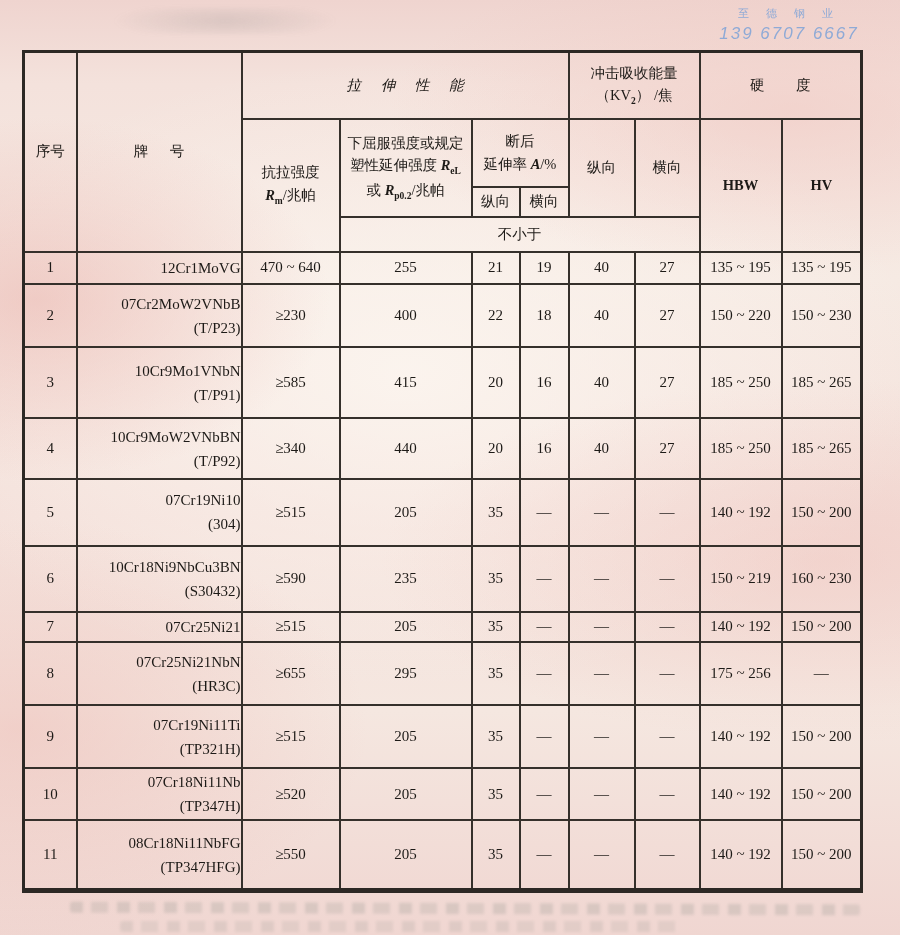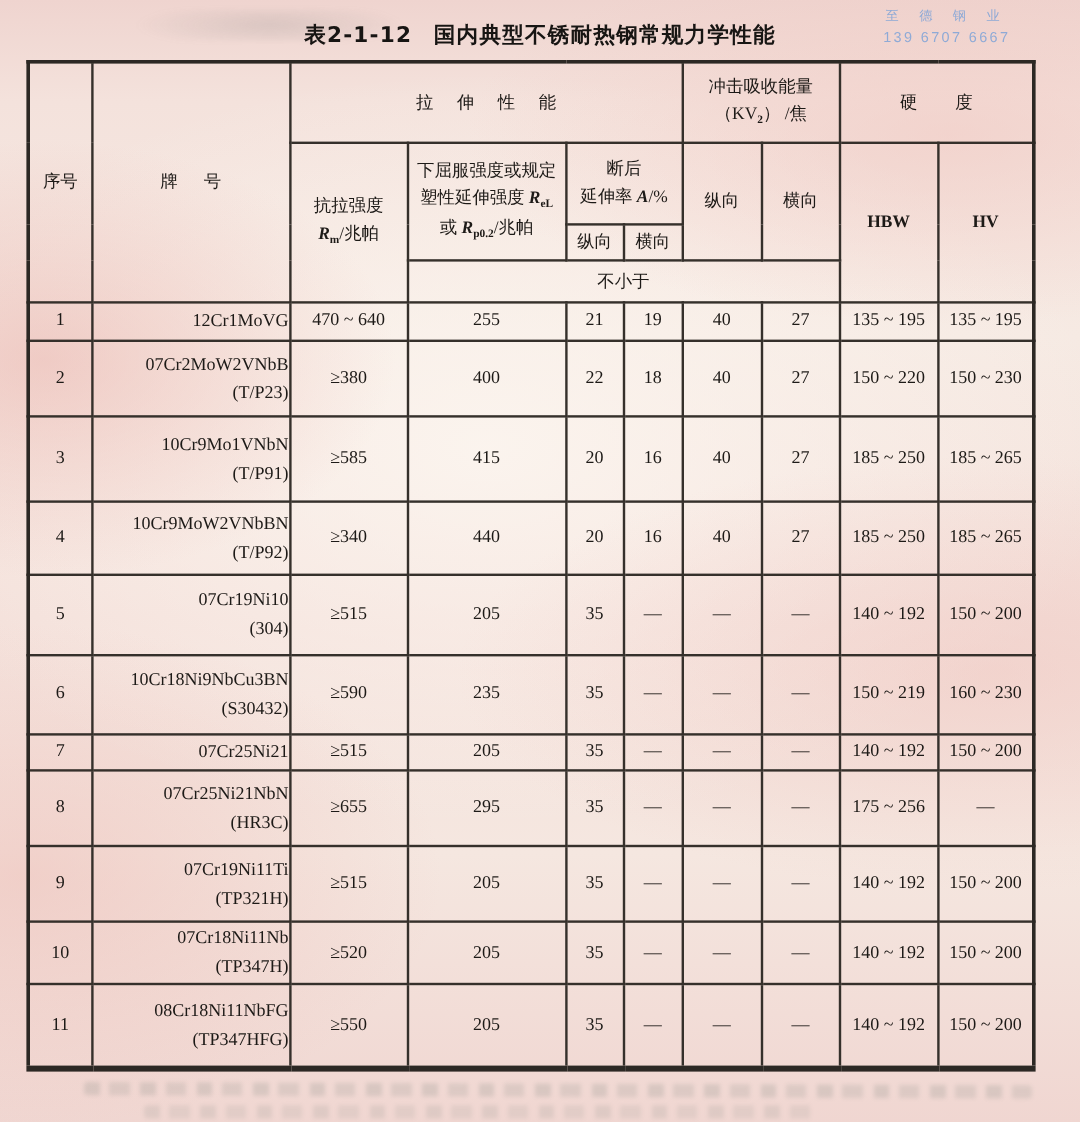--- a/index.html
+++ b/index.html
@@ -20,21 +20,21 @@
       radial-gradient(640px 260px at 92% 60%, rgba(238,190,184,0.40), rgba(238,190,184,0) 70%),
       radial-gradient(700px 420px at 45% 40%, rgba(252,246,240,0.85), rgba(252,246,240,0) 75%),
       linear-gradient(180deg, #efd4cf 0%, #f4e2dc 9%, #f6eae3 30%, #f4e0da 55%, #f5e7e0 76%, #f0d6d1 100%);
   }
   .watermark {
     position: absolute; right: 16px; top: 6px; width: 190px;
     text-align: center; color: #7ea3d8;
     font-family: "Liberation Sans", "DejaVu Sans", sans-serif;
   }
   .wm1 { font-size: 11px; letter-spacing: 7px; opacity: .85; }
-  .wm2 { font-size: 12px; letter-spacing: 2px; margin-top: 3px; opacity: .85; }
+  .wm2 { font-size: 17px; letter-spacing: 2px; margin-top: 3px; opacity: .85; font-style: italic; }
   .title {
     position: absolute; left: 0; top: 17px; width: 900px;
     text-align: center; font-size: 18px; font-weight: bold;
     font-family: "DejaVu Sans", "Liberation Sans", sans-serif;
     color: #171513;
   }
   .title .tnum { margin-right: 18px; letter-spacing: 1px; }
   .title .ttext { letter-spacing: 1px; }
 
   table.tbl {
@@ -53,21 +53,21 @@
   .tbl tbody tr:last-child td { border-bottom: 5px solid #2c2824; }
   thead th { font-size: 14.5px; font-weight: 600; }
   thead .lat { font-family: "Liberation Serif", serif; font-weight: 600; }
   thead tr:nth-child(1) { height: 67px; }
   thead tr:nth-child(2) { height: 68px; }
   thead tr:nth-child(3) { height: 30px; }
   thead tr:nth-child(4) { height: 35px; }
   .hline { line-height: 1.55; }
   thead i { font-family: "Liberation Serif", serif; font-weight: 600; font-style: italic; }
   thead sub { font-size: 9.5px; font-weight: 600; }
-  .sp4 { letter-spacing: 8px; text-indent: 8px; }
+  .sp4 { letter-spacing: 8px; text-indent: 8px; font-style: italic; }
   .sp2 { letter-spacing: 14px; text-indent: 14px; }
   .sp2b { letter-spacing: 9px; text-indent: 9px; }
 
   tbody tr:nth-child(1)  { height: 32px; }
   tbody tr:nth-child(2)  { height: 62px; }
   tbody tr:nth-child(3)  { height: 70px; }
   tbody tr:nth-child(4)  { height: 60px; }
   tbody tr:nth-child(5)  { height: 65px; }
   tbody tr:nth-child(6)  { height: 65px; }
   tbody tr:nth-child(7)  { height: 30px; }
@@ -98,23 +98,20 @@
 <body>
 
 <div class="page">
   <div class="smudge"></div>
 
   <div class="watermark">
     <div class="wm1">至 德 钢 业</div>
     <div class="wm2">139 6707 6667</div>
   </div>
 
-  <div class="title">
-    <span class="tnum">表2-1-12</span><span class="ttext">国内典型不锈耐热钢常规力学性能</span>
-  </div>
 
   <table class="tbl">
     <colgroup>
       <col style="width:53px">
         <col style="width:165px">
         <col style="width:98px">
         <col style="width:132px">
       <col style="width:48px">
         <col style="width:49px">
         <col style="width:66px">
@@ -175,21 +172,21 @@
         <td>27</td>
         <td>135 ~ 195</td>
         <td>135 ~ 195</td>
       </tr>
       <tr>
         <td>2</td>
         <td>
             <div class="gl">07Cr2MoW2VNbB</div>
             <div class="gl">(T/P23)</div>
           </td>
-        <td>≥380</td>
+        <td>≥230</td>
         <td>400</td>
         <td>22</td>
         <td>18</td>
         <td>40</td>
         <td>27</td>
         <td>150 ~ 220</td>
         <td>150 ~ 230</td>
       </tr>
       <tr>
         <td>3</td>

